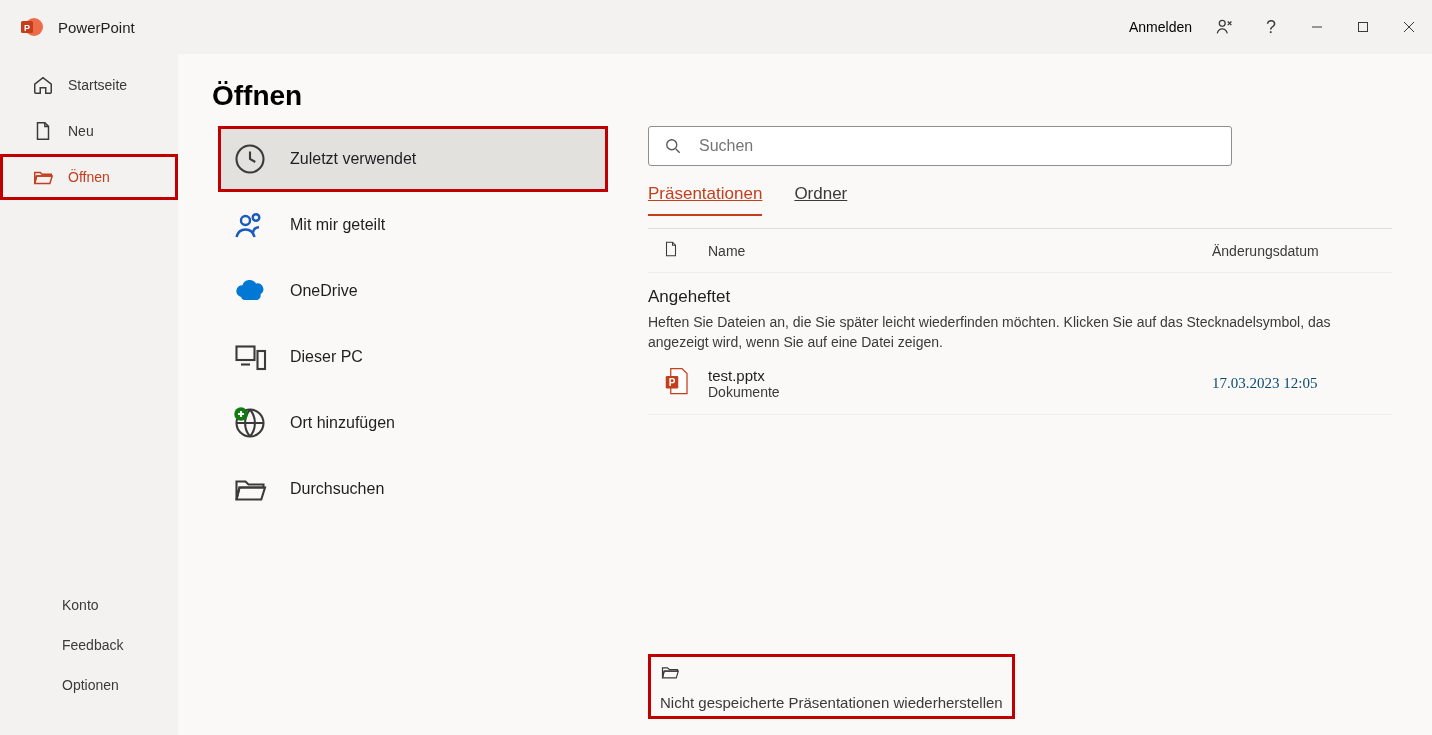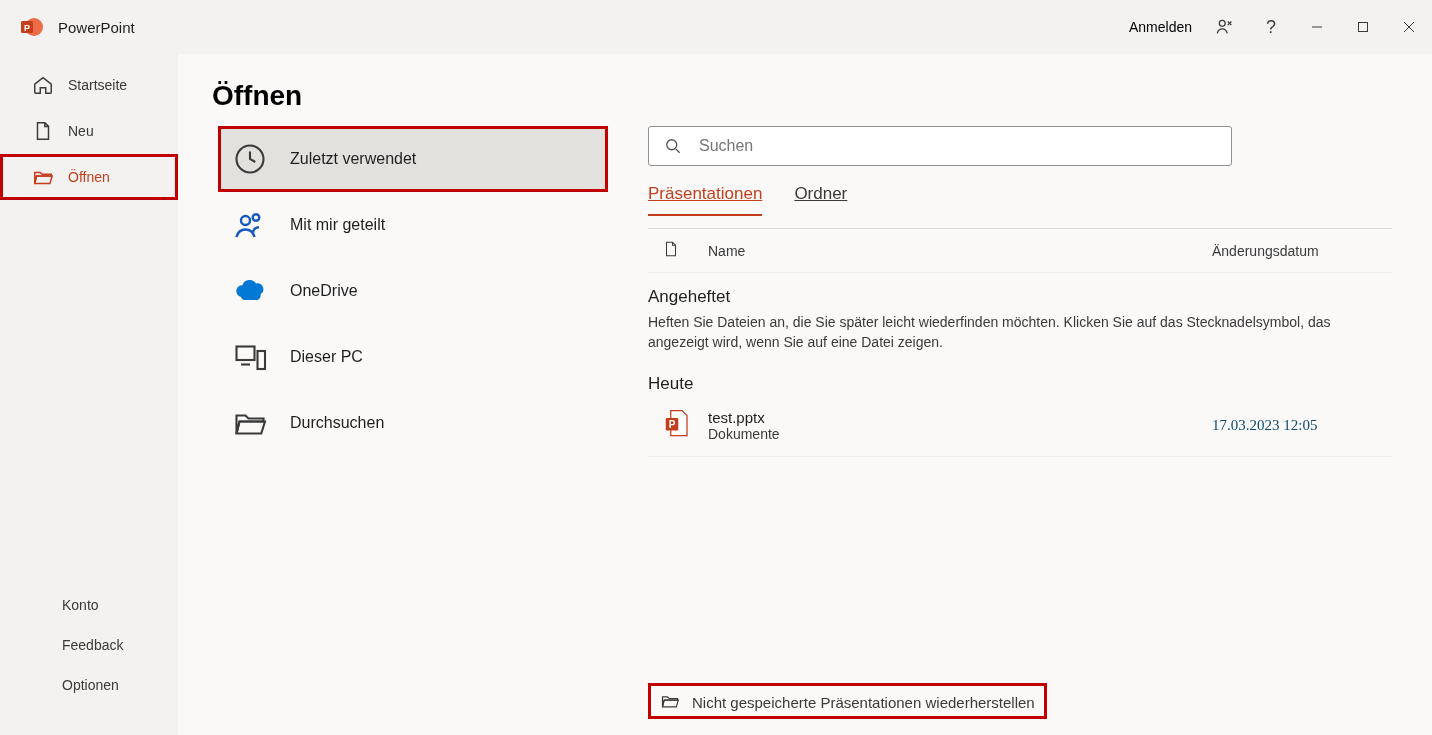--- a/index.html
+++ b/index.html
@@ -96,23 +96,24 @@
     border-bottom:1px solid #f0f0f0; cursor:pointer;
   }
   .file-icon { width:46px; }
   .file-name-block { flex:1; }
   .file-name { font-size:15px; color:#1f1f1f;}
   .file-path { font-size:14px; color:#3a3a3a;}
   .file-date { width:180px; font-size:15px; color:#0c4a6e;font-family:Liberation Serif, serif;}
 
   .recover-bar {
     position:absolute; left:0; bottom:6px;
-    display:flex; align-items:flex-end; gap:12px;
+    display:flex; align-items:flex-start; gap:12px;
     padding:8px 12px; font-size:15px; color:#3a3a3a;
     cursor:pointer;
+    flex-direction:column;
   }
   .recover-bar svg{width:20px;height:20px;}
 </style>
 </head>
 <body>
 
 <div class="titlebar">
   <span class="app-logo">
     <svg viewBox="0 0 24 24">
         <circle cx="14" cy="12" r="9" fill="#ed6c47"></circle>
@@ -226,20 +227,31 @@
                 <rect x="3" y="5" width="12" height="9"></rect>
                 <rect x="17" y="8" width="5" height="12"></rect>
                 <path d="M6 17h6"></path>
               </svg>
             </span>
           <span>Dieser PC</span>
         </div>
         <div class="loc-item">
           <span class="ic">
               <svg viewBox="0 0 24 24" fill="none" stroke="#3a3a3a" stroke-width="1.4">
+                <circle cx="12" cy="12" r="9"></circle>
+                <path d="M3 12h18M12 3a14 14 0 0 1 0 18M12 3a14 14 0 0 0 0 18"></path>
+                <circle cx="6" cy="6" r="4.5" fill="#107c10" stroke="none"></circle>
+                <path d="M6 4v4M4 6h4" stroke="#fff" stroke-width="1.4"></path>
+              </svg>
+            </span>
+          <span>Ort hinzufügen</span>
+        </div>
+        <div class="loc-item">
+          <span class="ic">
+              <svg viewBox="0 0 24 24" fill="none" stroke="#3a3a3a" stroke-width="1.4">
                 <path d="M3 7h6l2 2h10v2H5l-2 8V7z"></path>
                 <path d="M5 11h17l-2.5 8H3z"></path>
               </svg>
             </span>
           <span>Durchsuchen</span>
         </div>
       </div>
 
       <div class="files">
         <div class="search-box">
@@ -261,21 +273,20 @@
                   <path d="M6 3h8l4 4v14H6z"></path>
                   <path d="M14 3v4h4"></path>
                 </svg></div>
             <div class="col-name">Name</div>
             <div class="col-date">Änderungsdatum</div>
           </div>
 
           <div class="section-title">Angeheftet</div>
           <div class="section-sub">Heften Sie Dateien an, die Sie später leicht wiederfinden möchten. Klicken Sie auf das Stecknadelsymbol, das angezeigt wird, wenn Sie auf eine Datei zeigen.</div>
 
-          <div class="section-title" style="margin-top:22px">Heute</div>
 
           <div class="file-row">
             <div class="file-icon">
               <svg width="30" height="30" viewBox="0 0 24 24">
                   <path fill="#fff" stroke="#c43e1c" stroke-width="1" d="M7 2h9l4 4v16H7z"></path>
                   <rect x="3" y="8" width="10" height="10" rx="1" fill="#c43e1c"></rect>
                   <text x="8" y="16" text-anchor="middle" font-size="8" fill="#fff" font-weight="600">P</text>
                 </svg>
             </div>
             <div class="file-name-block">

